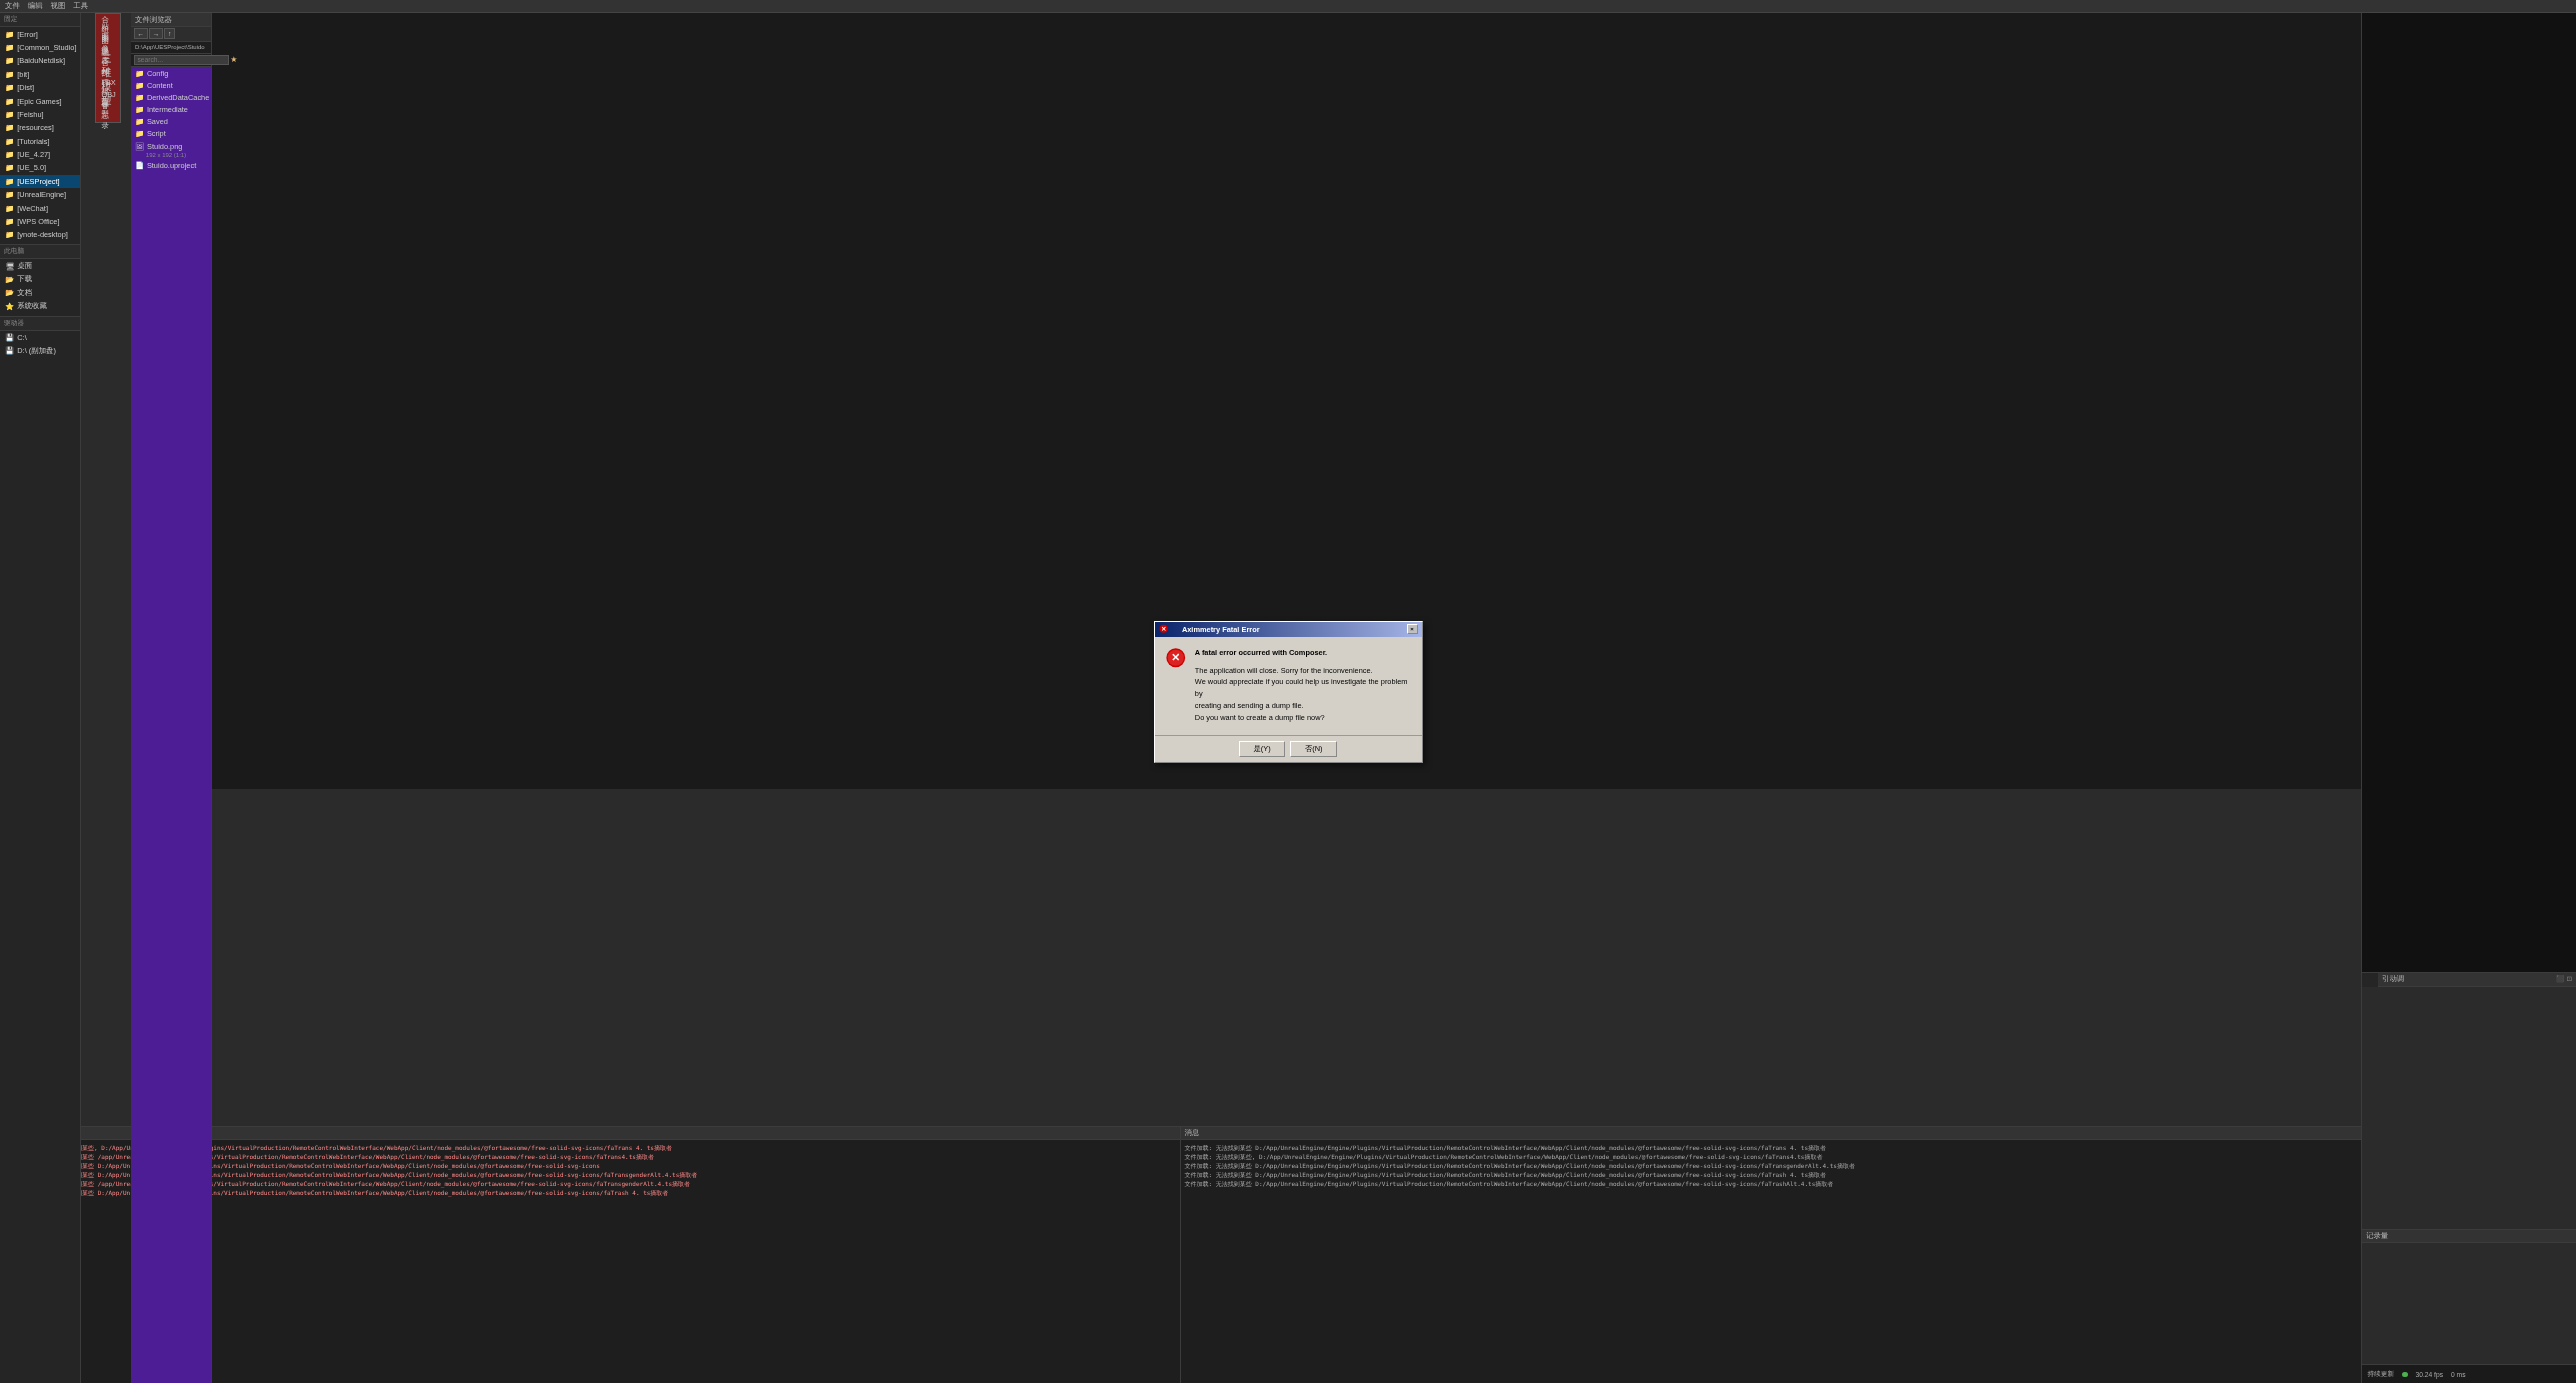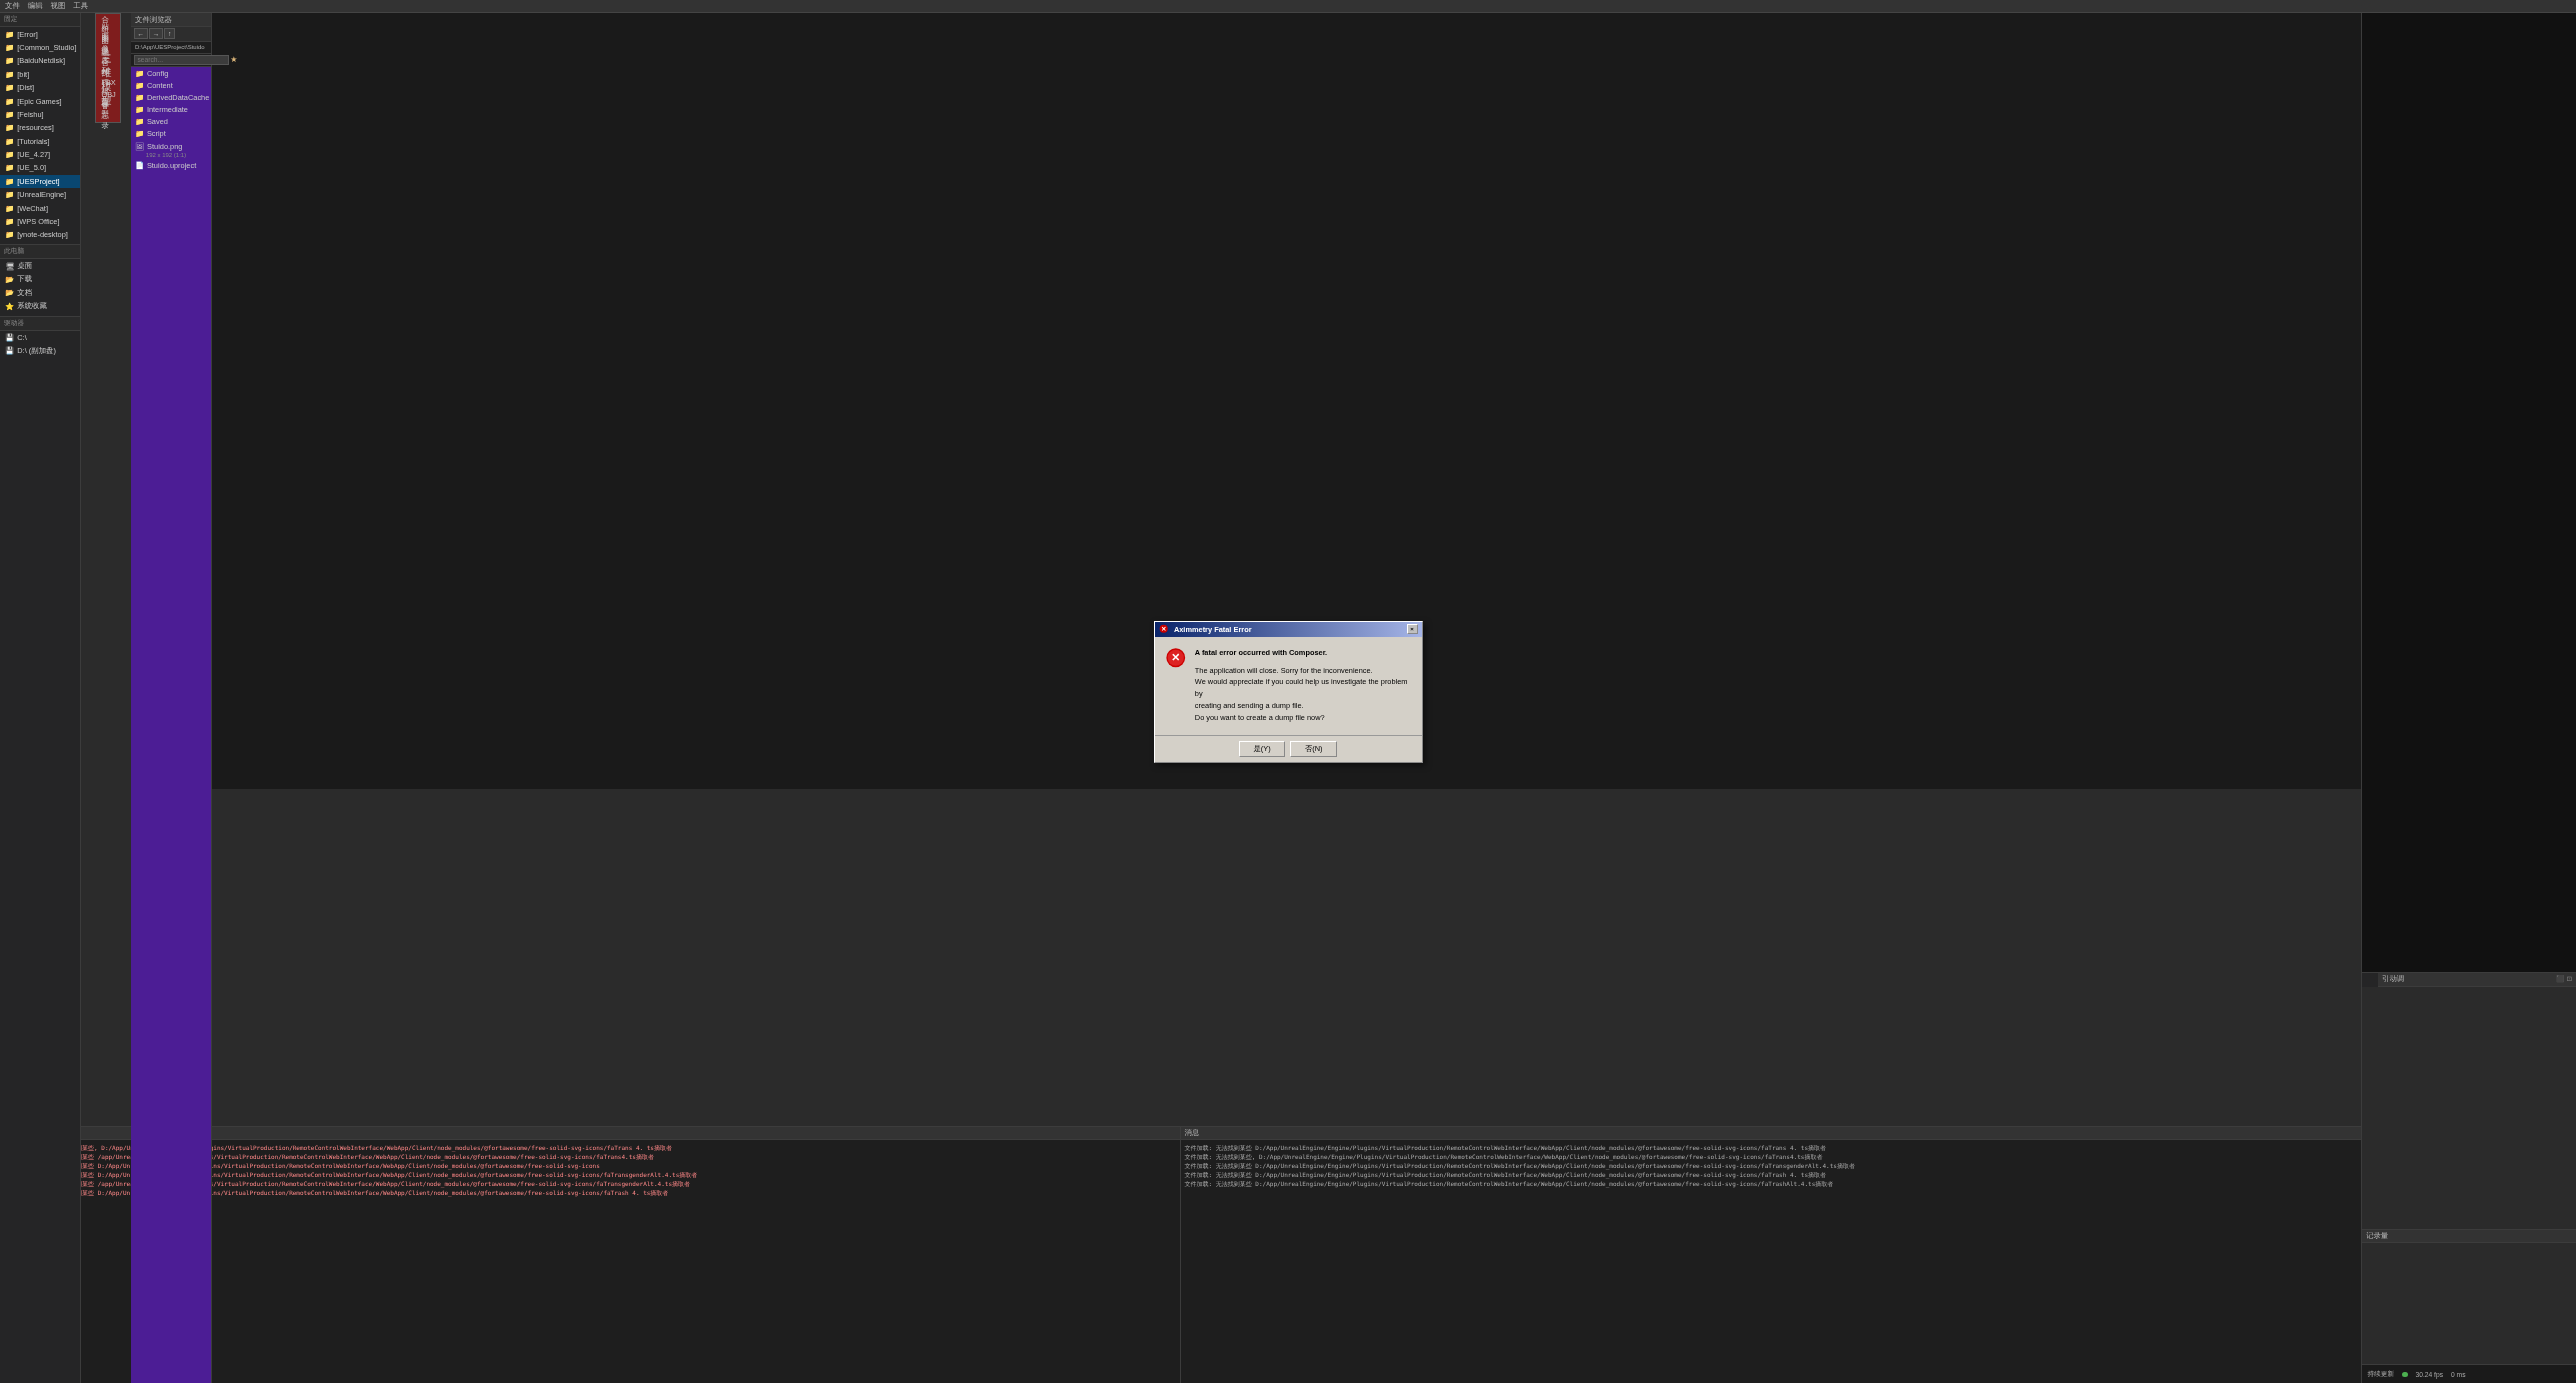--- a/index.html
+++ b/index.html
@@ -272,21 +272,21 @@
       <div>文件加载: 无法找到某些 D:/App/UnrealEngine/Engine/Plugins/VirtualProduction/RemoteControlWebInterface/WebApp/Client/node_modules/@fortawesome/free-solid-svg-icons/faTrashAlt.4.ts摘取者</div>
     </div>
   </div>
 </div>
 
 <div style="position:absolute;top:0;left:0;right:0;bottom:0;display:flex;align-items:center;justify-content:center;z-index:1000;">
 
   <div style="background:#d4d0c8;border:1.3px solid #888;border-top:1.3px solid #fff;border-left:1.3px solid #fff;width:269px;box-shadow:2.7px 2.7px 6.7px rgba(0,0,0,0.6);">
 
     <div style="background:linear-gradient(to right,#0a246a,#a6b5e7);padding:2px 4px;display:flex;align-items:center;justify-content:space-between;height:15px;">
-      <div style="display:flex;align-items:center;gap:6px;">
+      <div style="display:flex;align-items:center;gap:14px;">
 
         <svg width="9.4" height="9.4" viewBox="0 0 14 14" style="font-size:12px">
           <circle cx="7" cy="7" r="6" fill="#cc0000"></circle>
           <text x="7" y="10" font-size="9" fill="white" text-anchor="middle" font-weight="bold">✕</text>
         </svg>
         <span style="color:white;font-size:7.4px;font-weight:bold;">Aximmetry Fatal Error</span>
       </div>
       <button style="background:#c0c0c0;border:0.7px solid #888;border-top:0.7px solid #fff;border-left:0.7px solid #fff;width:10.8px;height:9.4px;font-size:6px;cursor:pointer;display:flex;align-items:center;justify-content:center;color:#000;font-weight:bold;">
         <span>×</span>
       </button>

